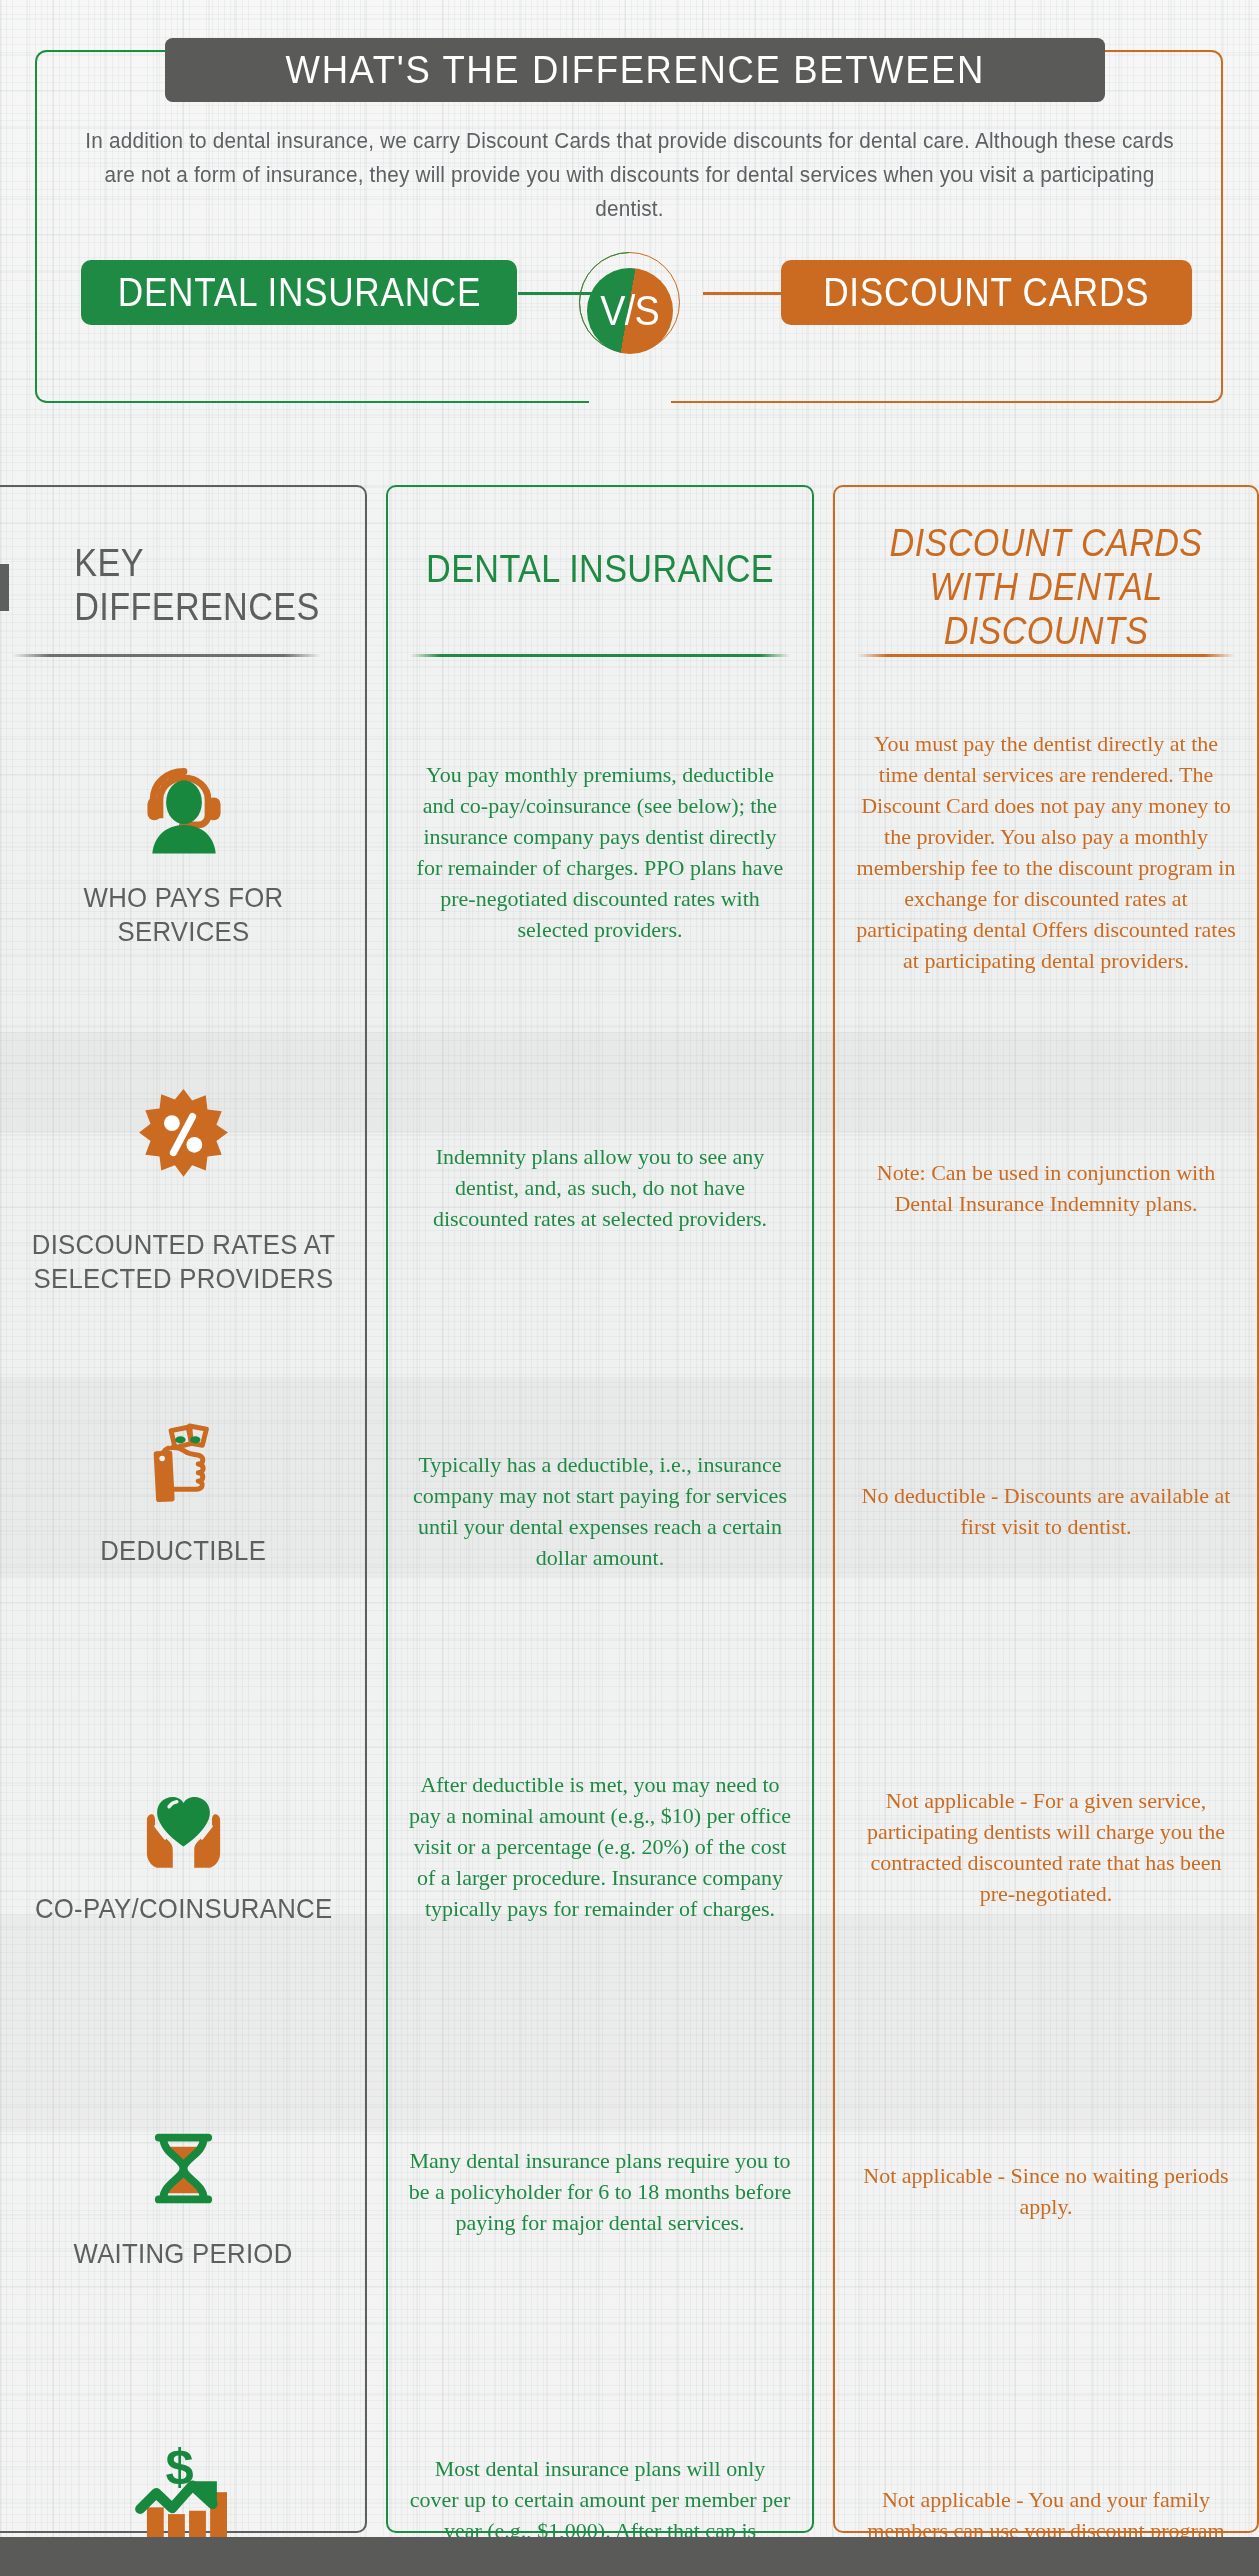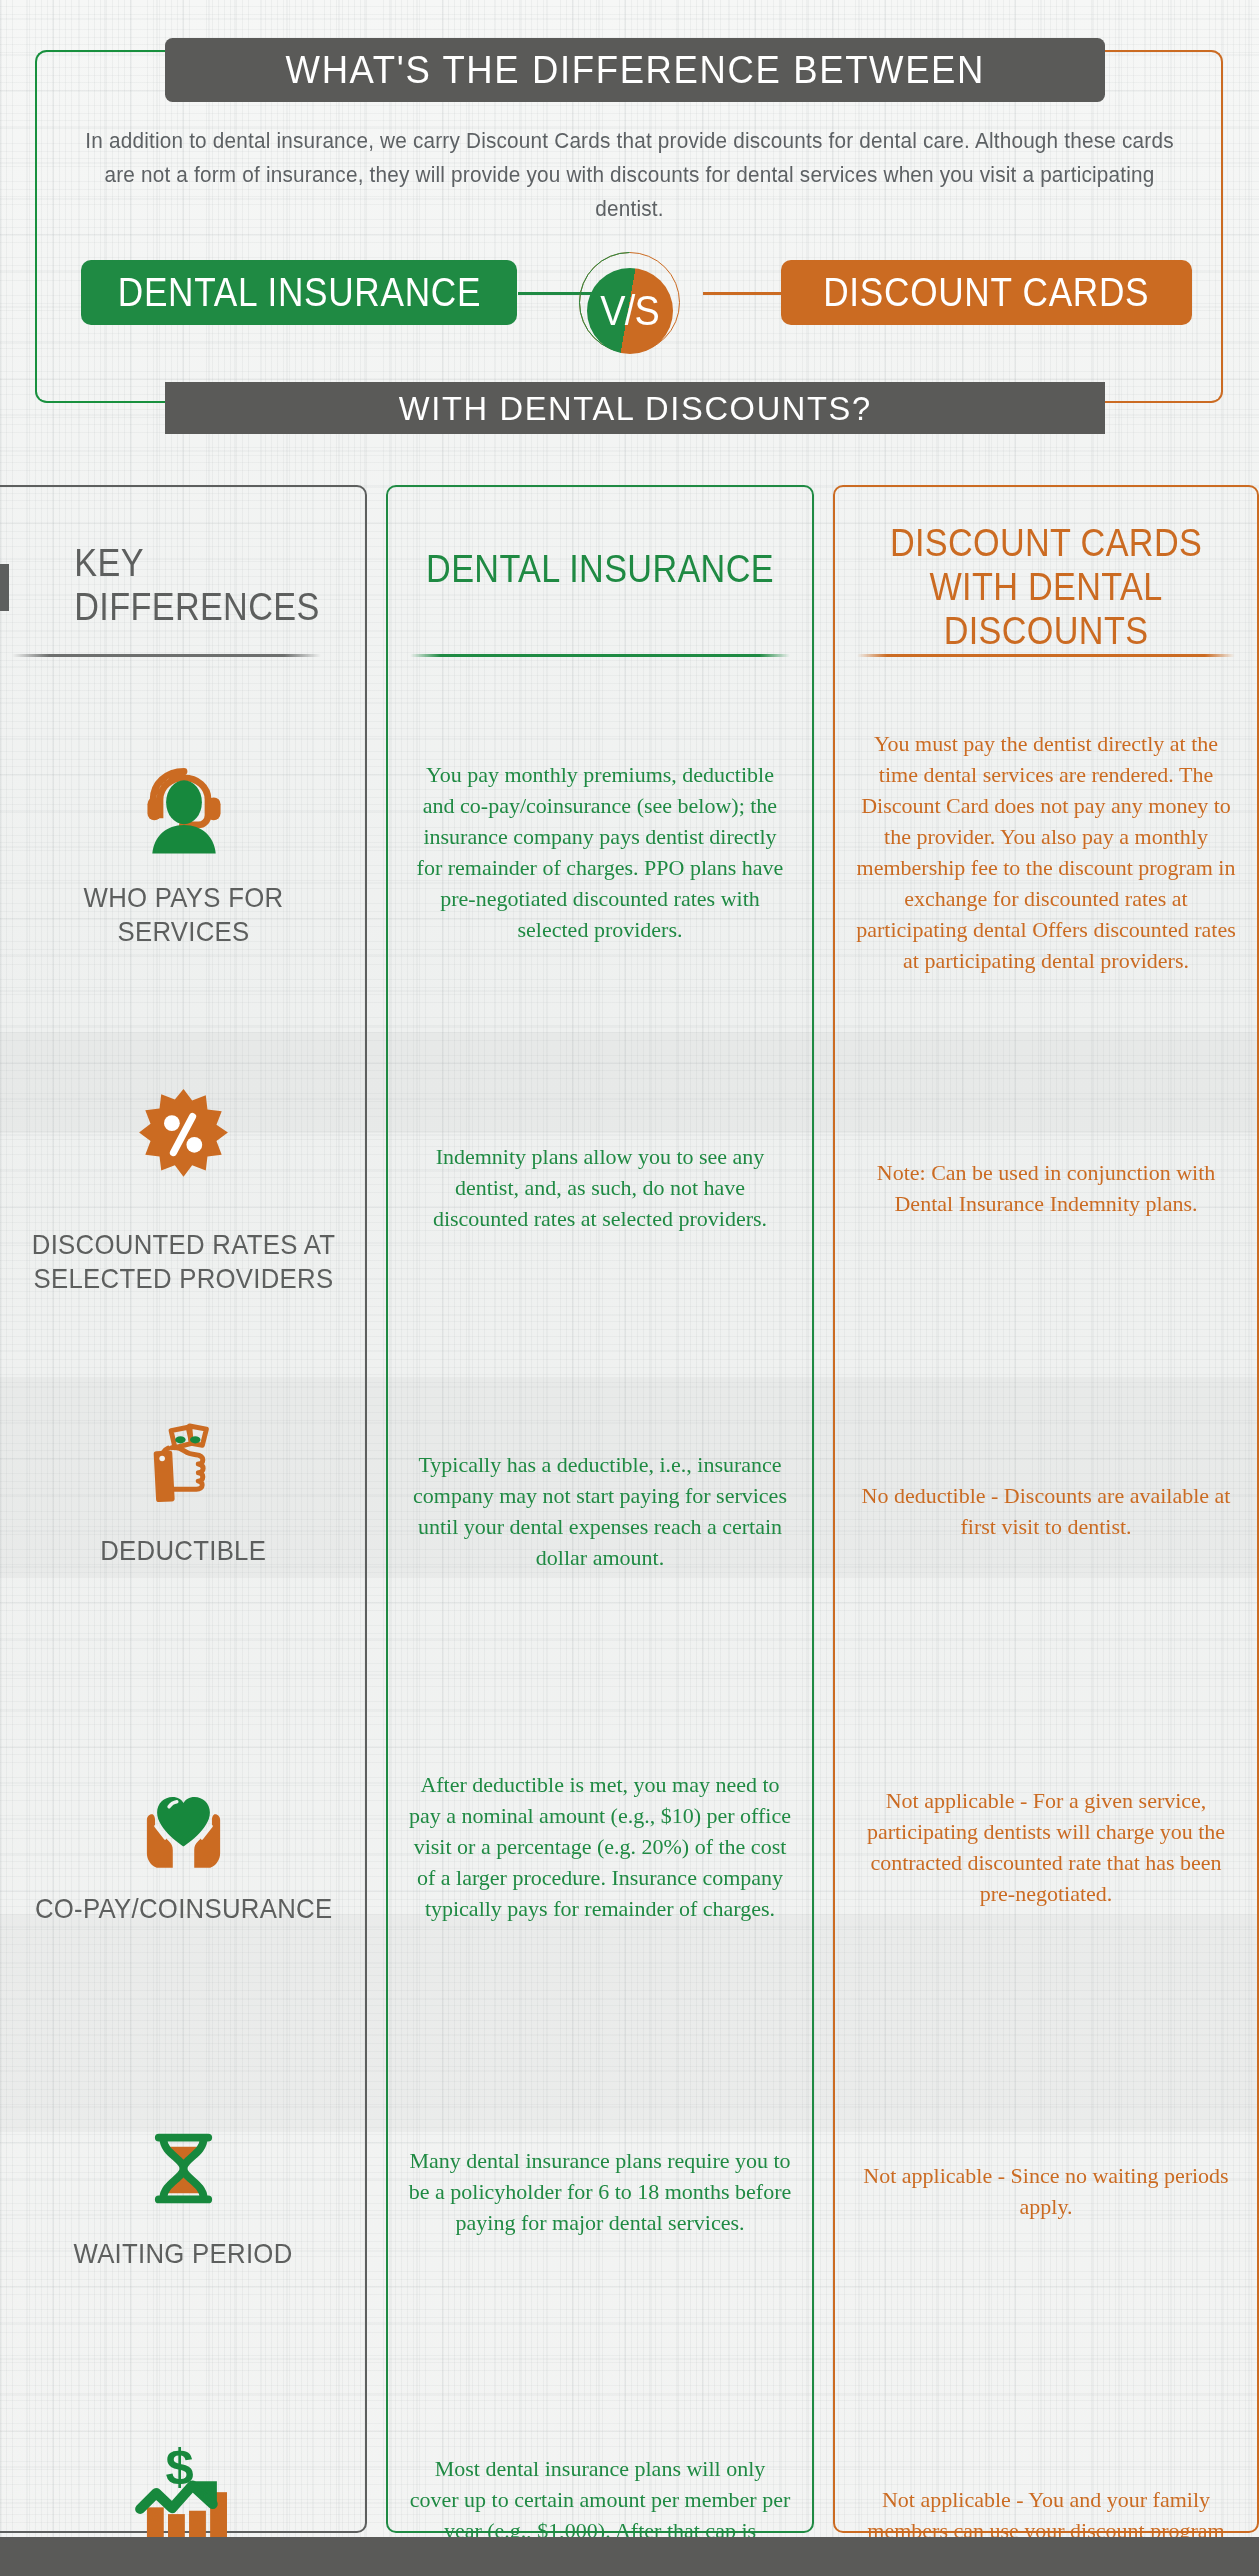--- a/index.html
+++ b/index.html
@@ -135,21 +135,21 @@
 
   
   #table { position: absolute; left: 0; top: 485px; width: 1259px; height: 2048px; }
 
   .col {
     position: absolute; top: 0; height: 2048px;
     border-radius: 10px;
   }
   .col-key    { left: -15px;  width: 382px; border: 2.5px solid #5d5f5e; }
   .col-ins    { left: 386px;  width: 428px; border: 2.5px solid #1f8a43; }
-  .col-disc   { left: 833px;  width: 426px; border: 2.5px solid #cb6b22; }
+  .col-disc   { left: 833px;  width: 426px; border: 2.5px solid #cb6b22; font-style: italic; }
 
   .col-head { position: absolute; left: 0; top: 0; width: 100%; height: 193px; }
   .col-head .htxt {
     position: absolute; left: 0; right: 0; top: 44px;
     text-align: center;
     font-family: "Liberation Sans Narrow","Liberation Sans", sans-serif;
     font-size: 38px; line-height: 44px; letter-spacing: 0.4px;
     transform: scaleX(.9);
   }
   .col-key  .htxt { color: #5d5f5e; text-align: left; padding-left: 76px; top: 54px; }
@@ -229,23 +229,20 @@
       <div class="vs-circle">
         <span>V/S</span>
       </div>
     </div>
 
     <div class="pill pill-orange">
       <span>DISCOUNT CARDS</span>
     </div>
   </div>
 
-  <div class="sub-bar">
-    <span>WITH DENTAL DISCOUNTS?</span>
-  </div>
 </div>
 
 <div id="table">
 
   <div class="col col-key">
     <div class="col-head">
       <div class="key-tab"></div>
       <div class="htxt">KEY DIFFERENCES</div>
       <div class="head-rule"></div>
     </div>

